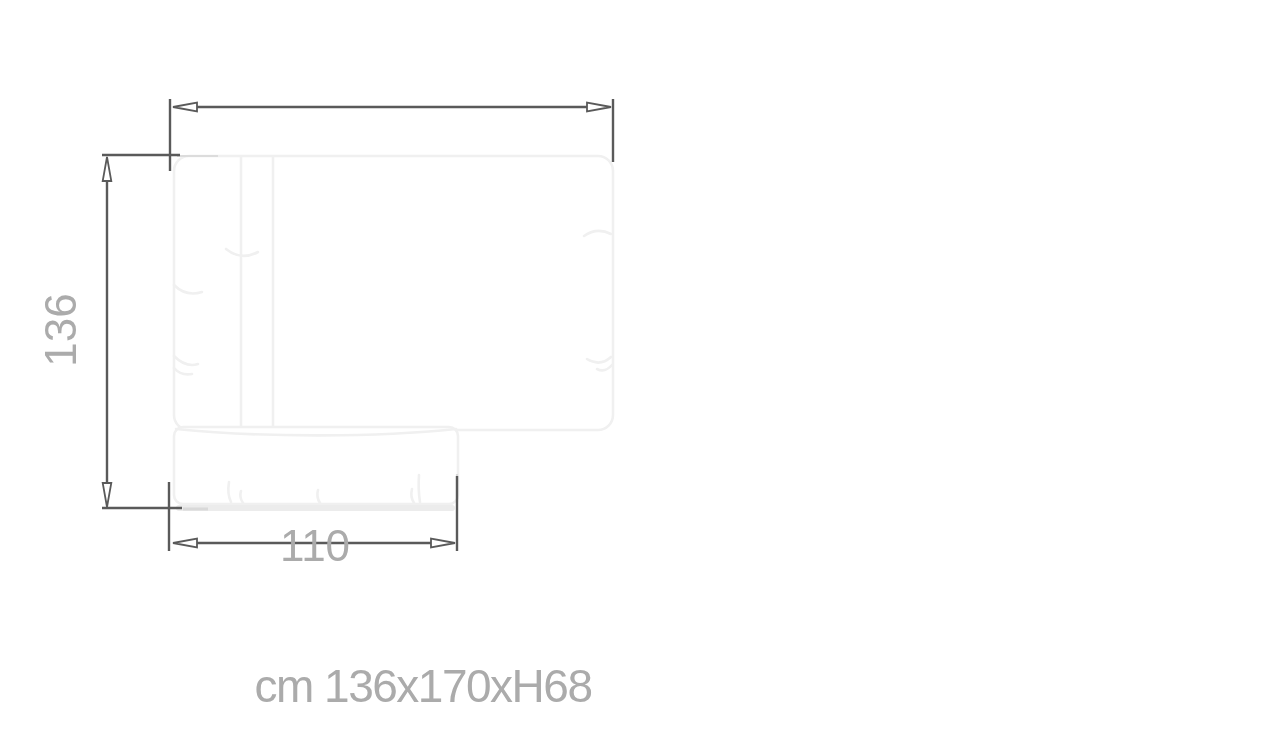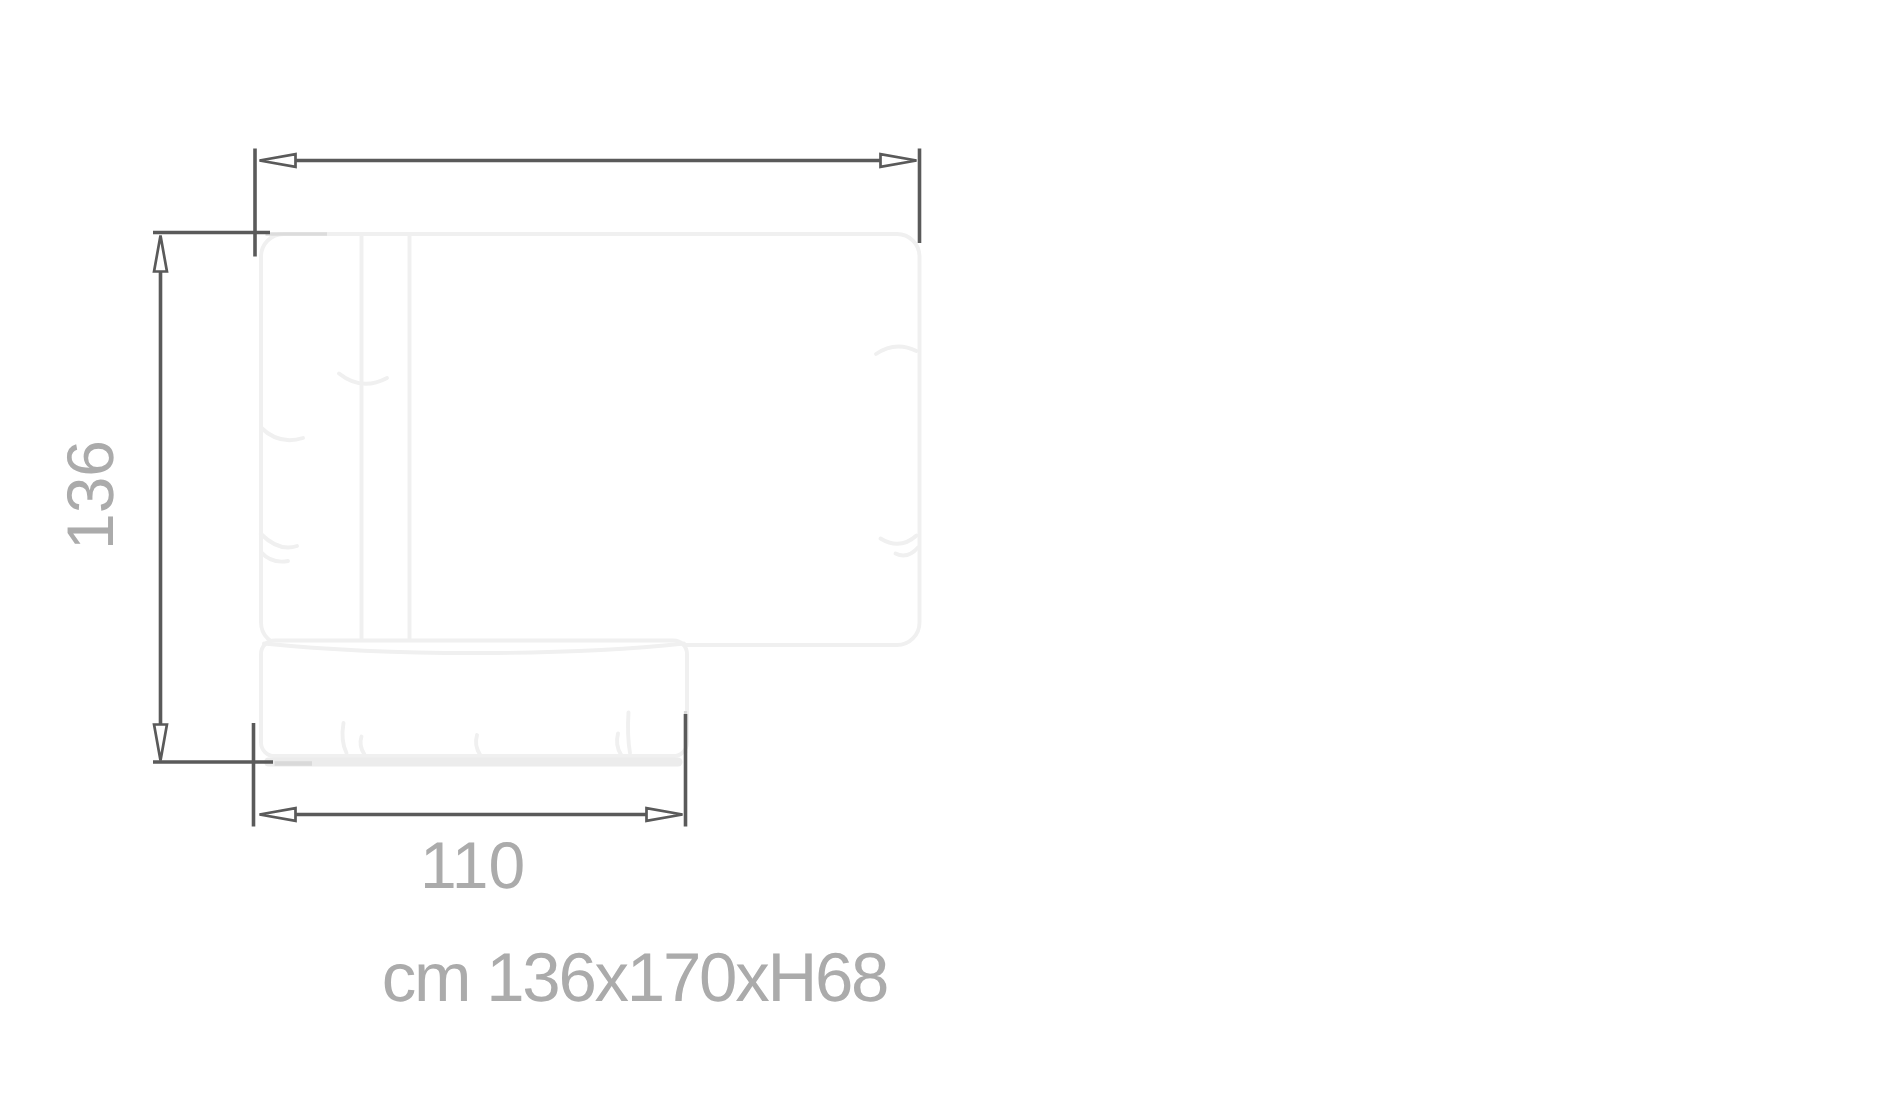--- a/index.html
+++ b/index.html
@@ -19,20 +19,21 @@
     line-height: 44px;
     text-align: center;
     white-space: nowrap;
     user-select: none;
   }
   .rot { transform: rotate(-90deg); }
   .caption {
     font-size: 46px;
     line-height: 46px;
     letter-spacing: -1.5px;
+    margin-top: 35px;
   }
 </style>
 </head>
 <body>
 
 <div class="stage">
 
   <svg width="1261" height="744" viewBox="0 0 1261 744" xmlns="http://www.w3.org/2000/svg">
 
     <g fill="none" stroke="#f0f0f0" stroke-width="2.6" stroke-linecap="round">
@@ -93,16 +94,16 @@
       <path d="M107,157 L102.7,181 L111.3,181 Z"></path>
       <path d="M107,507 L102.7,483 L111.3,483 Z"></path>
       <path d="M173,543 L197,538.7 L197,547.3 Z"></path>
       <path d="M455,543 L431,538.7 L431,547.3 Z"></path>
     </g>
   </svg>
 
 
   <div class="dim-label rot" style="left:1px; top:308px; width:120px; height:44px;">136</div>
 
-  <div class="dim-label" style="left:255px; top:556px; width:120px;">110</div>
+  <div class="dim-label" style="left:255px; top:524px; width:120px;">110</div>
 
   <div class="dim-label caption" style="left:223px; top:628px; width:400px;">cm 136x170xH68</div>
 </div>
 
 </body></html>

